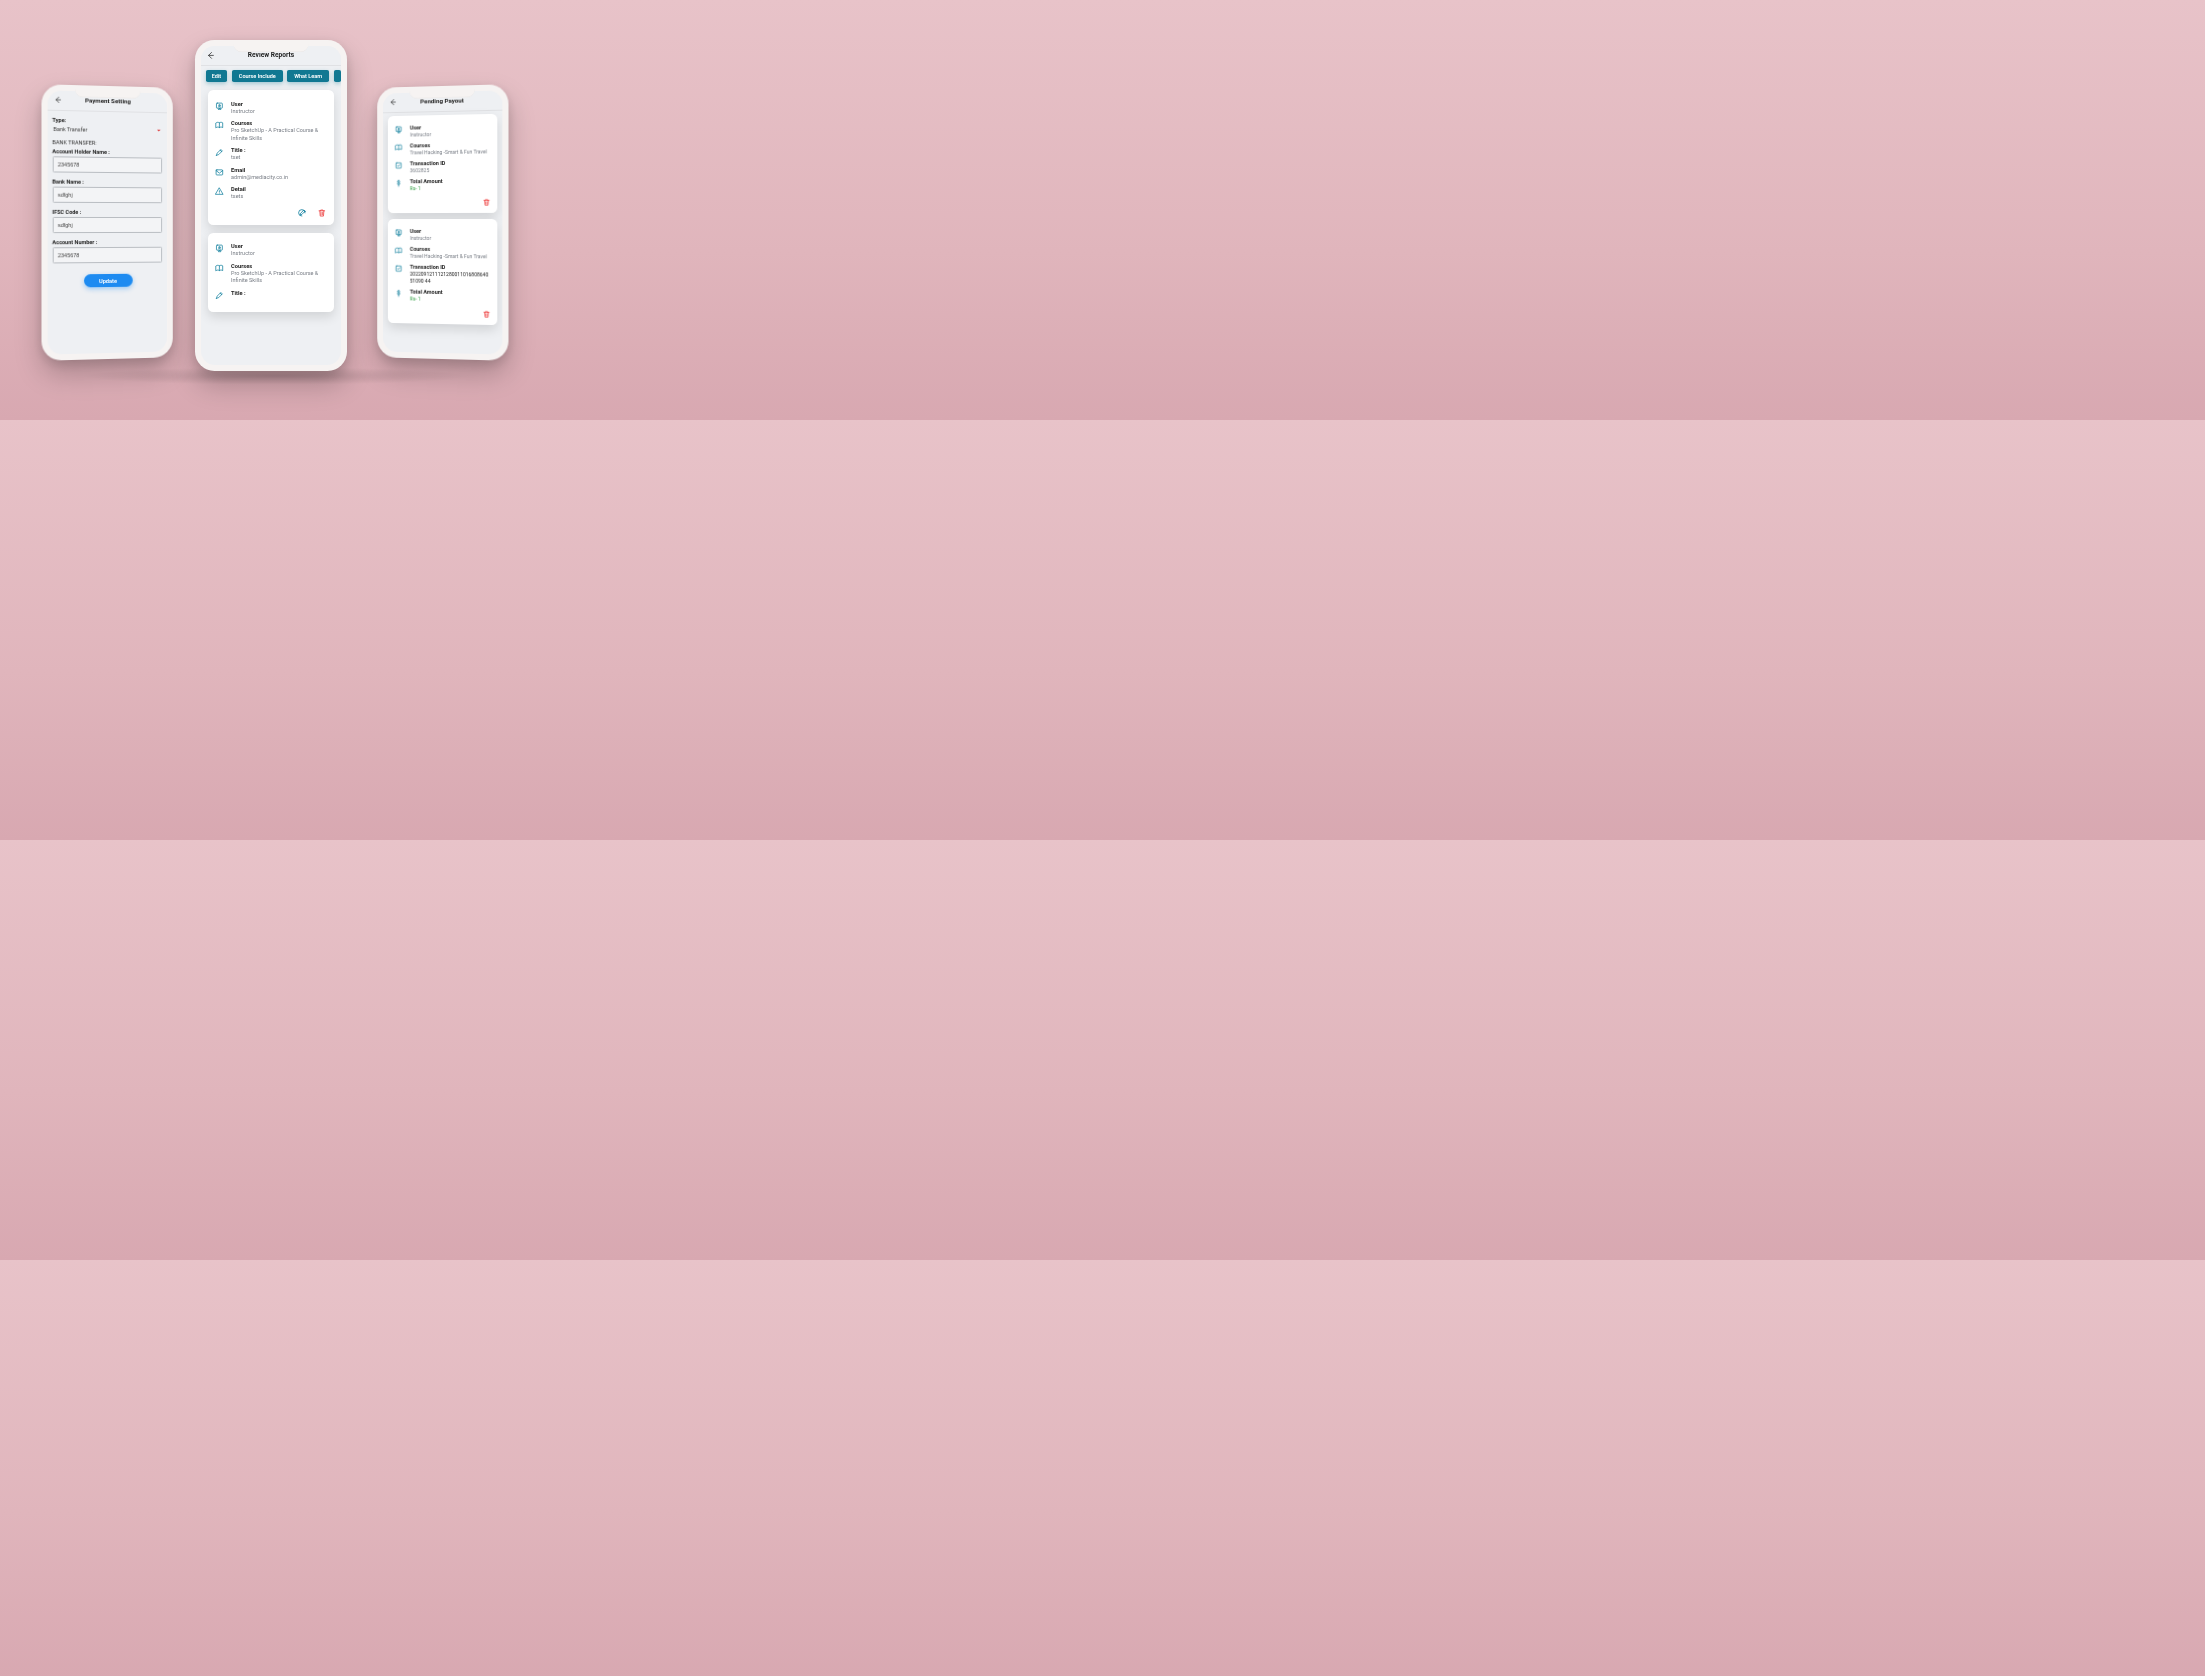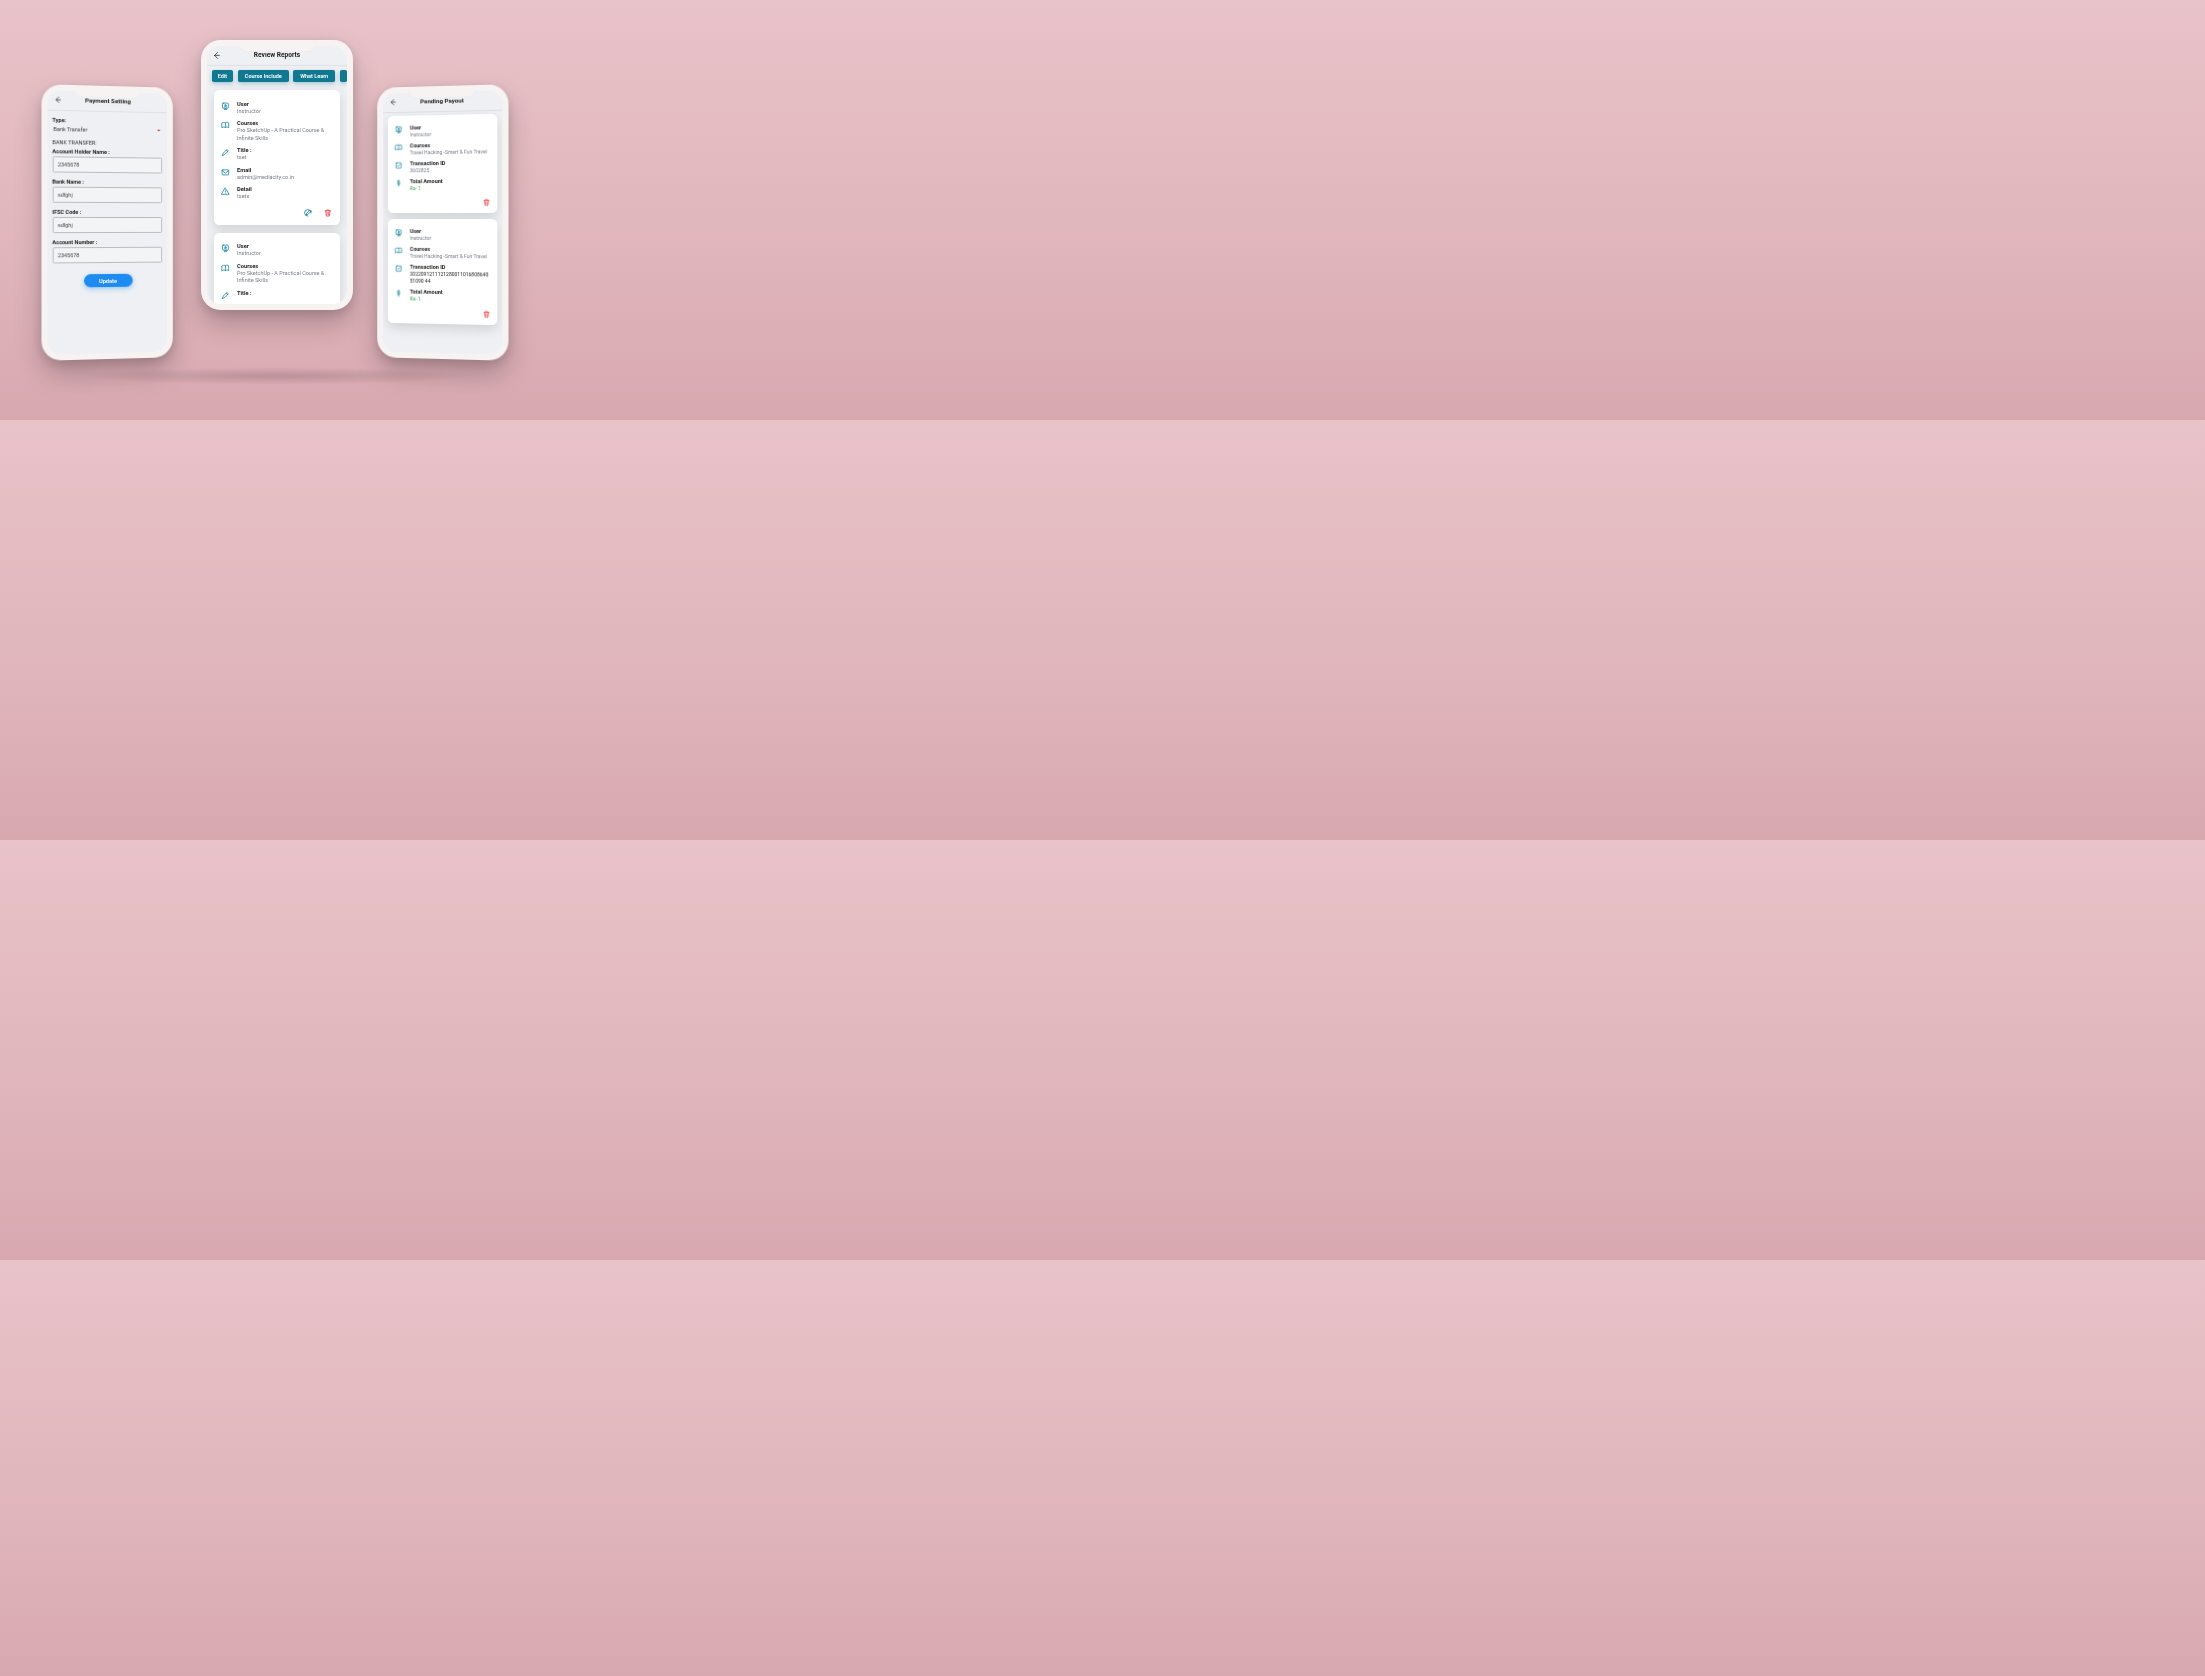--- a/index.html
+++ b/index.html
@@ -50,21 +50,21 @@
   }
   .screen {
     position: absolute;
     inset: 6.2px;
     border-radius: 14px;
     background: #eef0f3;
     overflow: hidden;
   }
   
   #phone-left  { left: 42px;  top: 86px; width: 132px; height: 273px; transform: perspective(529px) rotateY(6deg);}
-  #phone-center{ left: 201px; top: 40px;  width: 152px; height: 270px; }
+  #phone-center{ left: 195px; top: 40px;  width: 152px; height: 331px; }
   #phone-right { left: 376px; top: 86px; width: 132px; height: 273px; transform: perspective(529px) rotateY(-6deg);}
   #phone-center .notch { width: 75px; height: 12.3px; }
 
   
   .hdr {
     display: flex;
     align-items: center;
     height: 19.4px;
     padding: 0 4.4px;
     background: #eef0f3;

